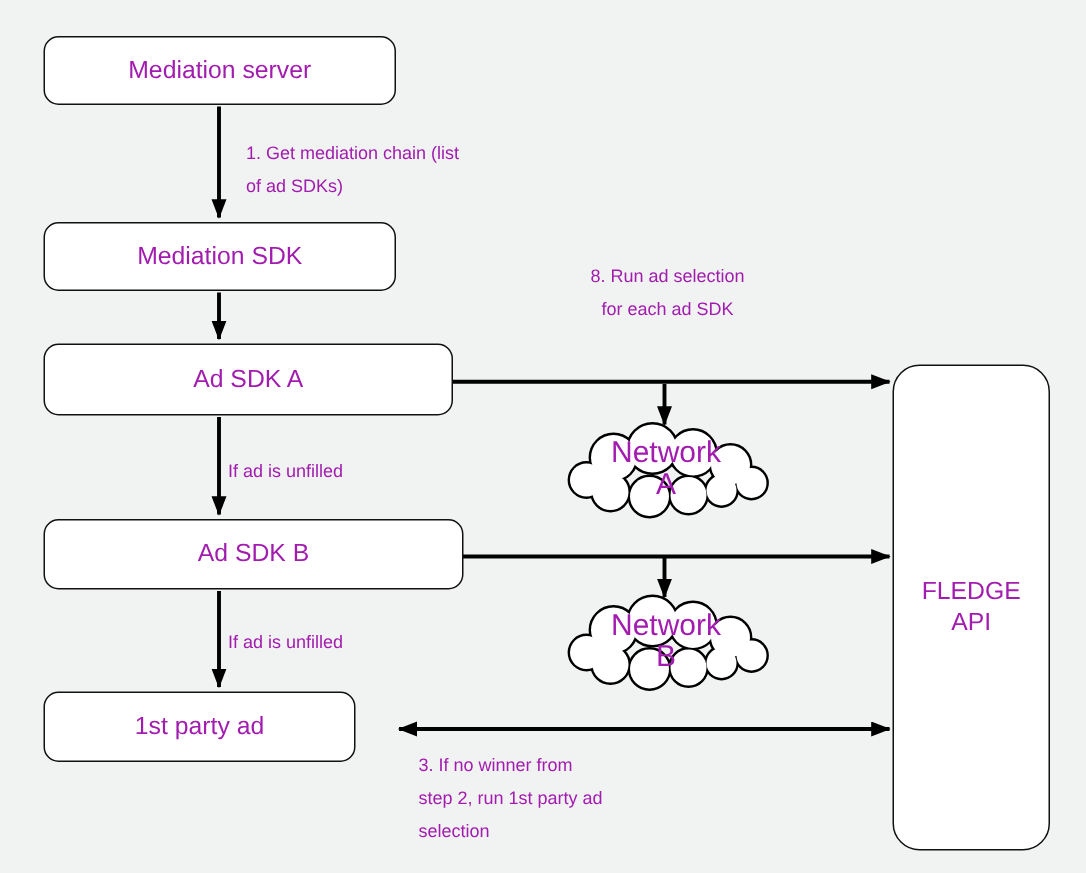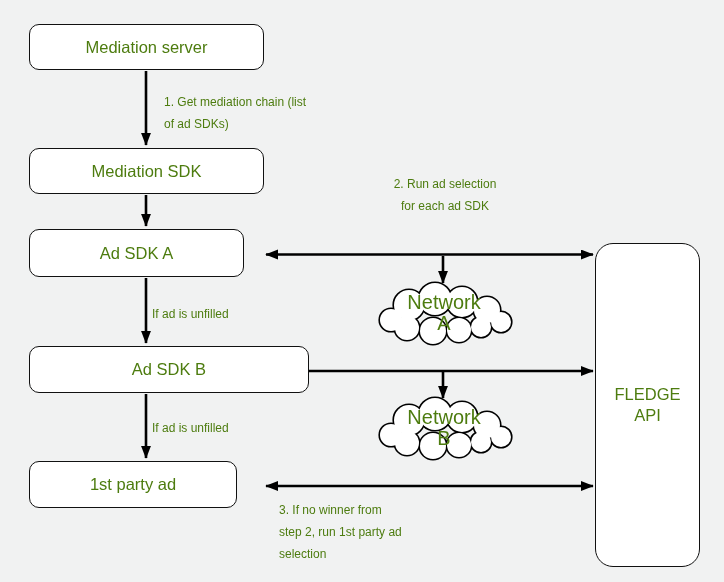--- a/index.html
+++ b/index.html
@@ -2,21 +2,21 @@
 <html><head>
 <meta charset="utf-8">
 <style>
   html, body { margin: 0; padding: 0; }
   #canvas {
     position: relative;
     width: 724px;
     height: 582px;
     background: #f1f2f2;
     font-family: "Liberation Sans", sans-serif;
-    color: #4d7c0f;
+    color: #a21caf;
     overflow: hidden;
   }
   #arrow-layer {
     position: absolute;
     left: 0; top: 0;
     width: 724px; height: 582px;
   }
   .node {
     position: absolute;
     background: #ffffff;
@@ -26,21 +26,21 @@
     align-items: center;
     justify-content: center;
     text-align: center;
     font-size: 16.5px;
     line-height: 21px;
     box-sizing: border-box;
     white-space: pre-line;
   }
   .node-mediation-server { left: 29px;  top: 24px;  width: 235px; height: 46px; }
   .node-mediation-sdk    { left: 29px;  top: 148px; width: 235px; height: 46px; }
-  .node-ad-sdk-a         { left: 29px;  top: 229px; width: 215px; height: 48px; }
+  .node-ad-sdk-a         { left: 29px;  top: 229px; width: 273px; height: 48px; }
   .node-ad-sdk-b         { left: 29px;  top: 346px; width: 280px; height: 47px; }
   .node-first-party-ad   { left: 29px;  top: 461px; width: 208px; height: 47px; }
   .node-fledge-api       { left: 595px; top: 214px; width: 105px; height: 324px; border-radius: 18px; margin-top: 29px; }
   .annotation {
     position: absolute;
     font-size: 12px;
     line-height: 22px;
     white-space: pre-line;
   }
   .annotation-step1 { left: 164px; top: 91px; }
@@ -119,21 +119,21 @@
   <div class="node node-fledge-api">FLEDGE
 API</div>
 
   <div class="cloud-label cloud-label-a">Network
 A</div>
   <div class="cloud-label cloud-label-b">Network
 B</div>
 
   <div class="annotation annotation-step1">1. Get mediation chain (list
 of ad SDKs)</div>
-  <div class="annotation annotation-step2">2. Run ad selection
+  <div class="annotation annotation-step2">8. Run ad selection
 for each ad SDK</div>
   <div class="annotation annotation-unfilled-a">If ad is unfilled</div>
   <div class="annotation annotation-unfilled-b">If ad is unfilled</div>
   <div class="annotation annotation-step3">3. If no winner from
 step 2, run 1st party ad
 selection</div>
 
 </div>
 
 </body></html>

